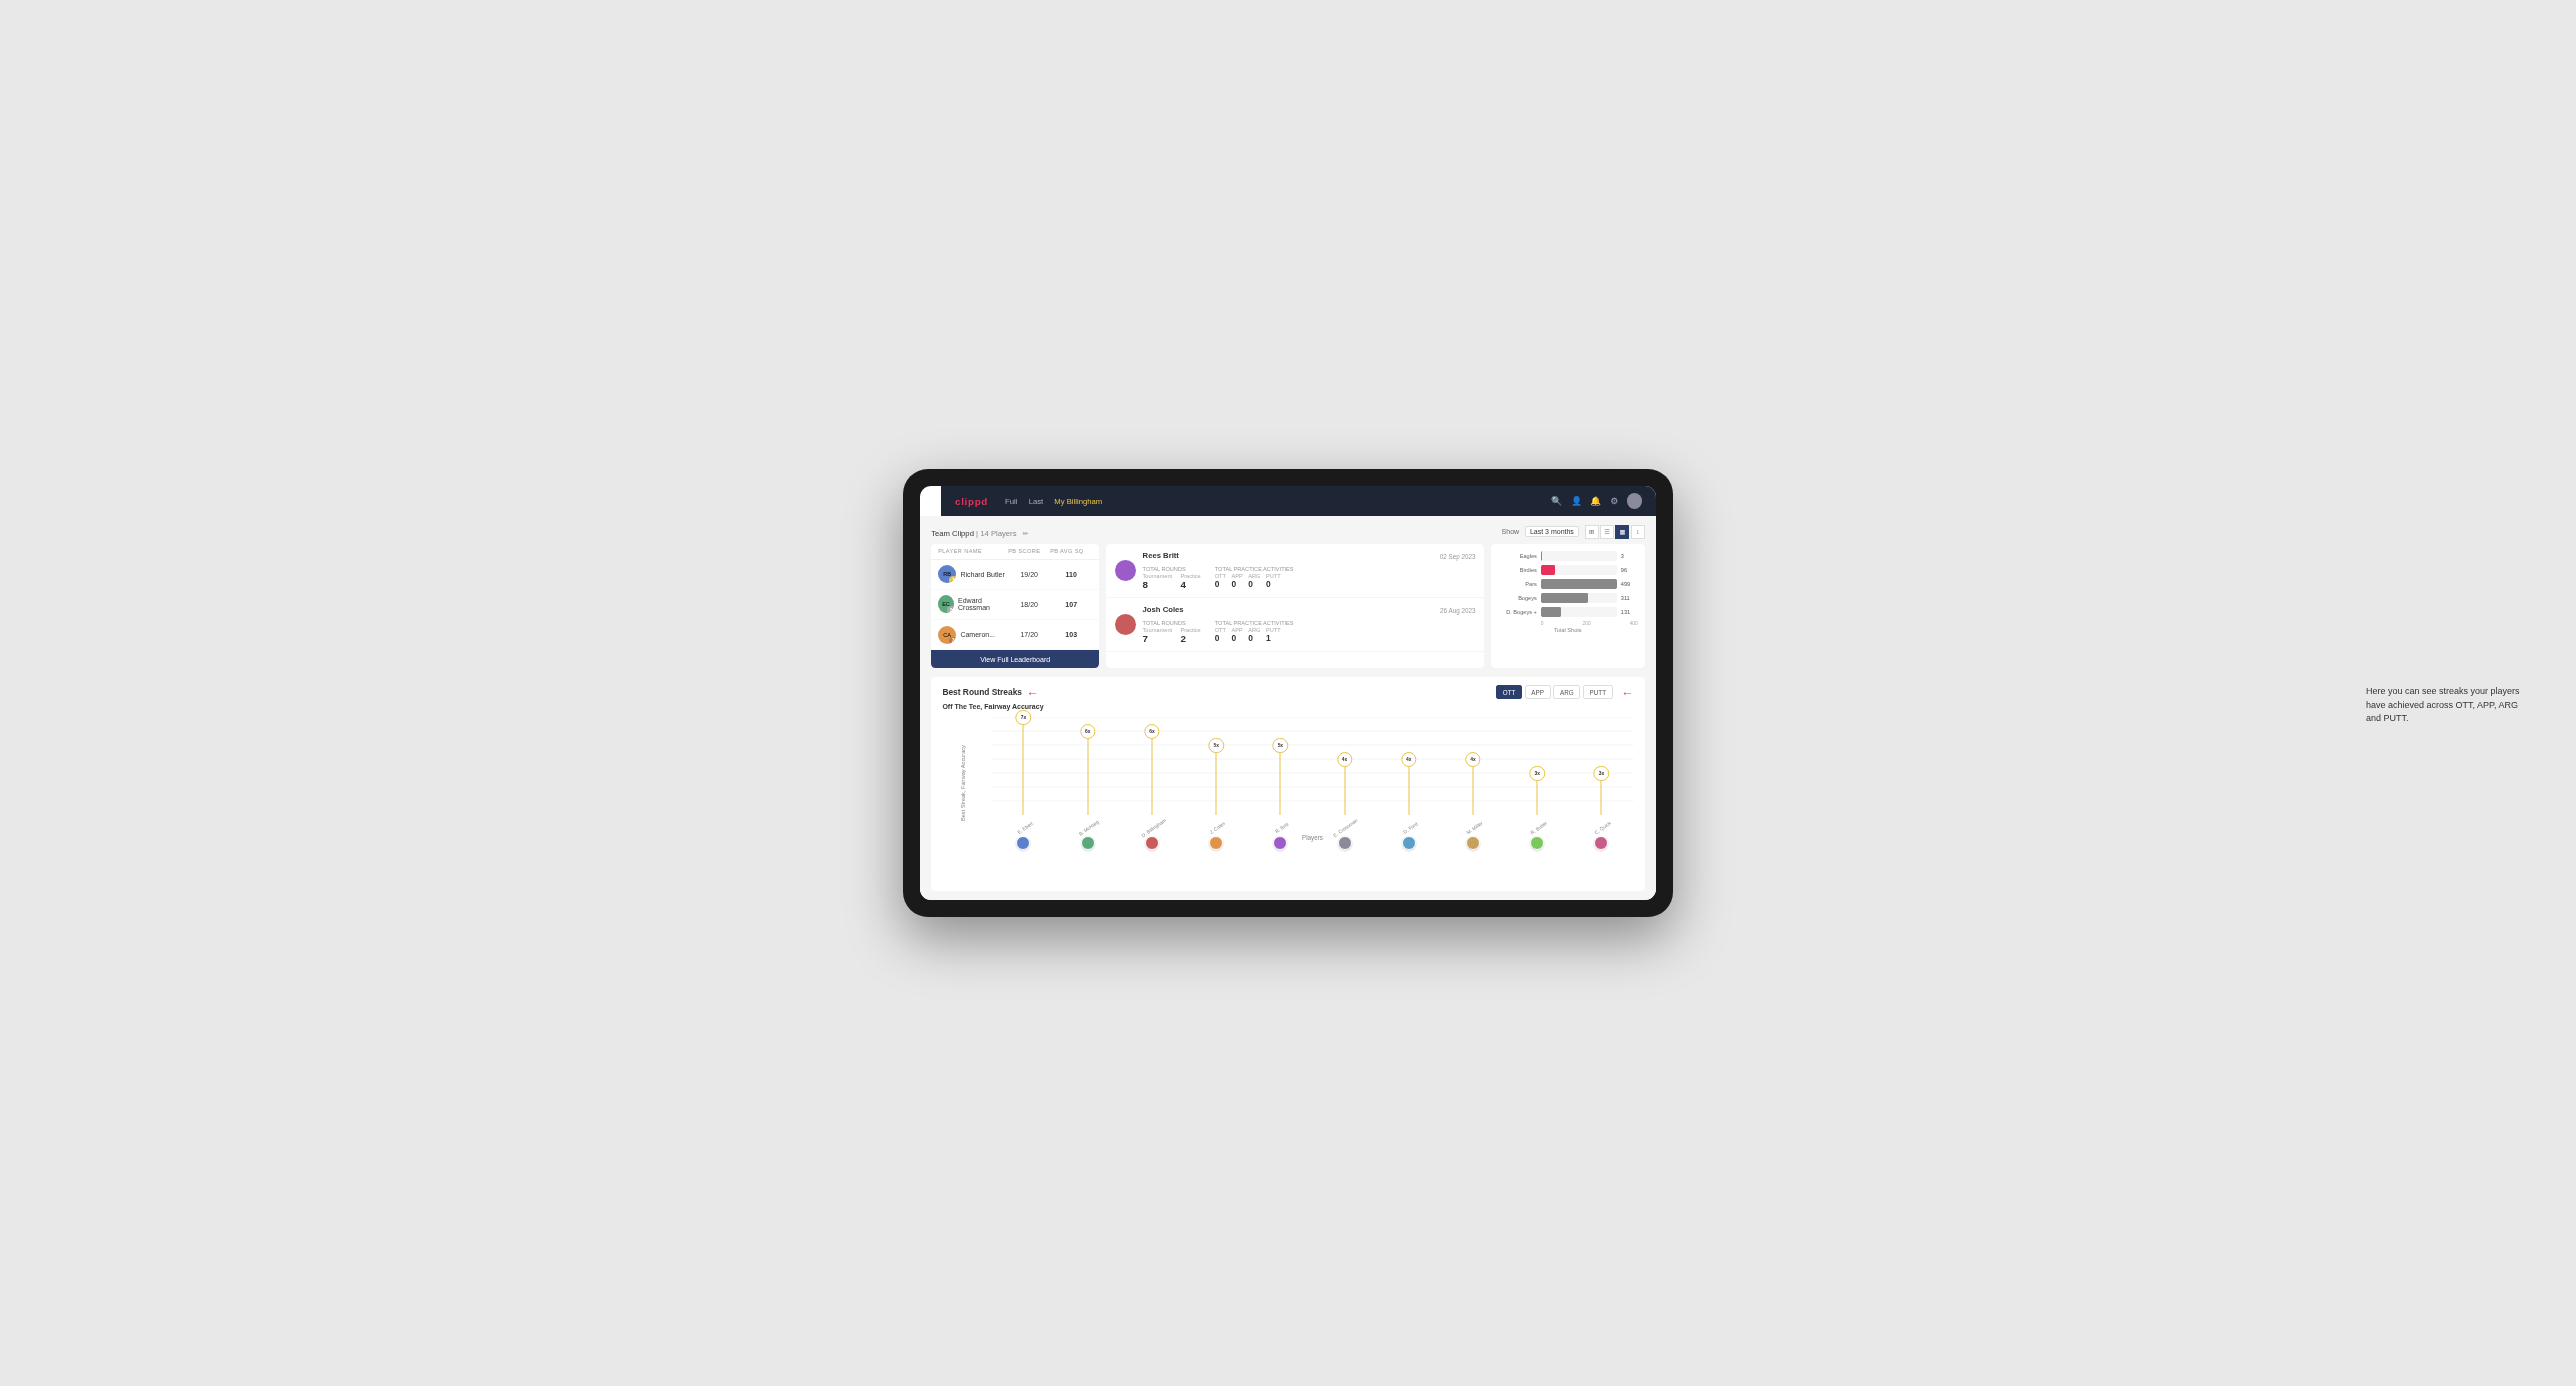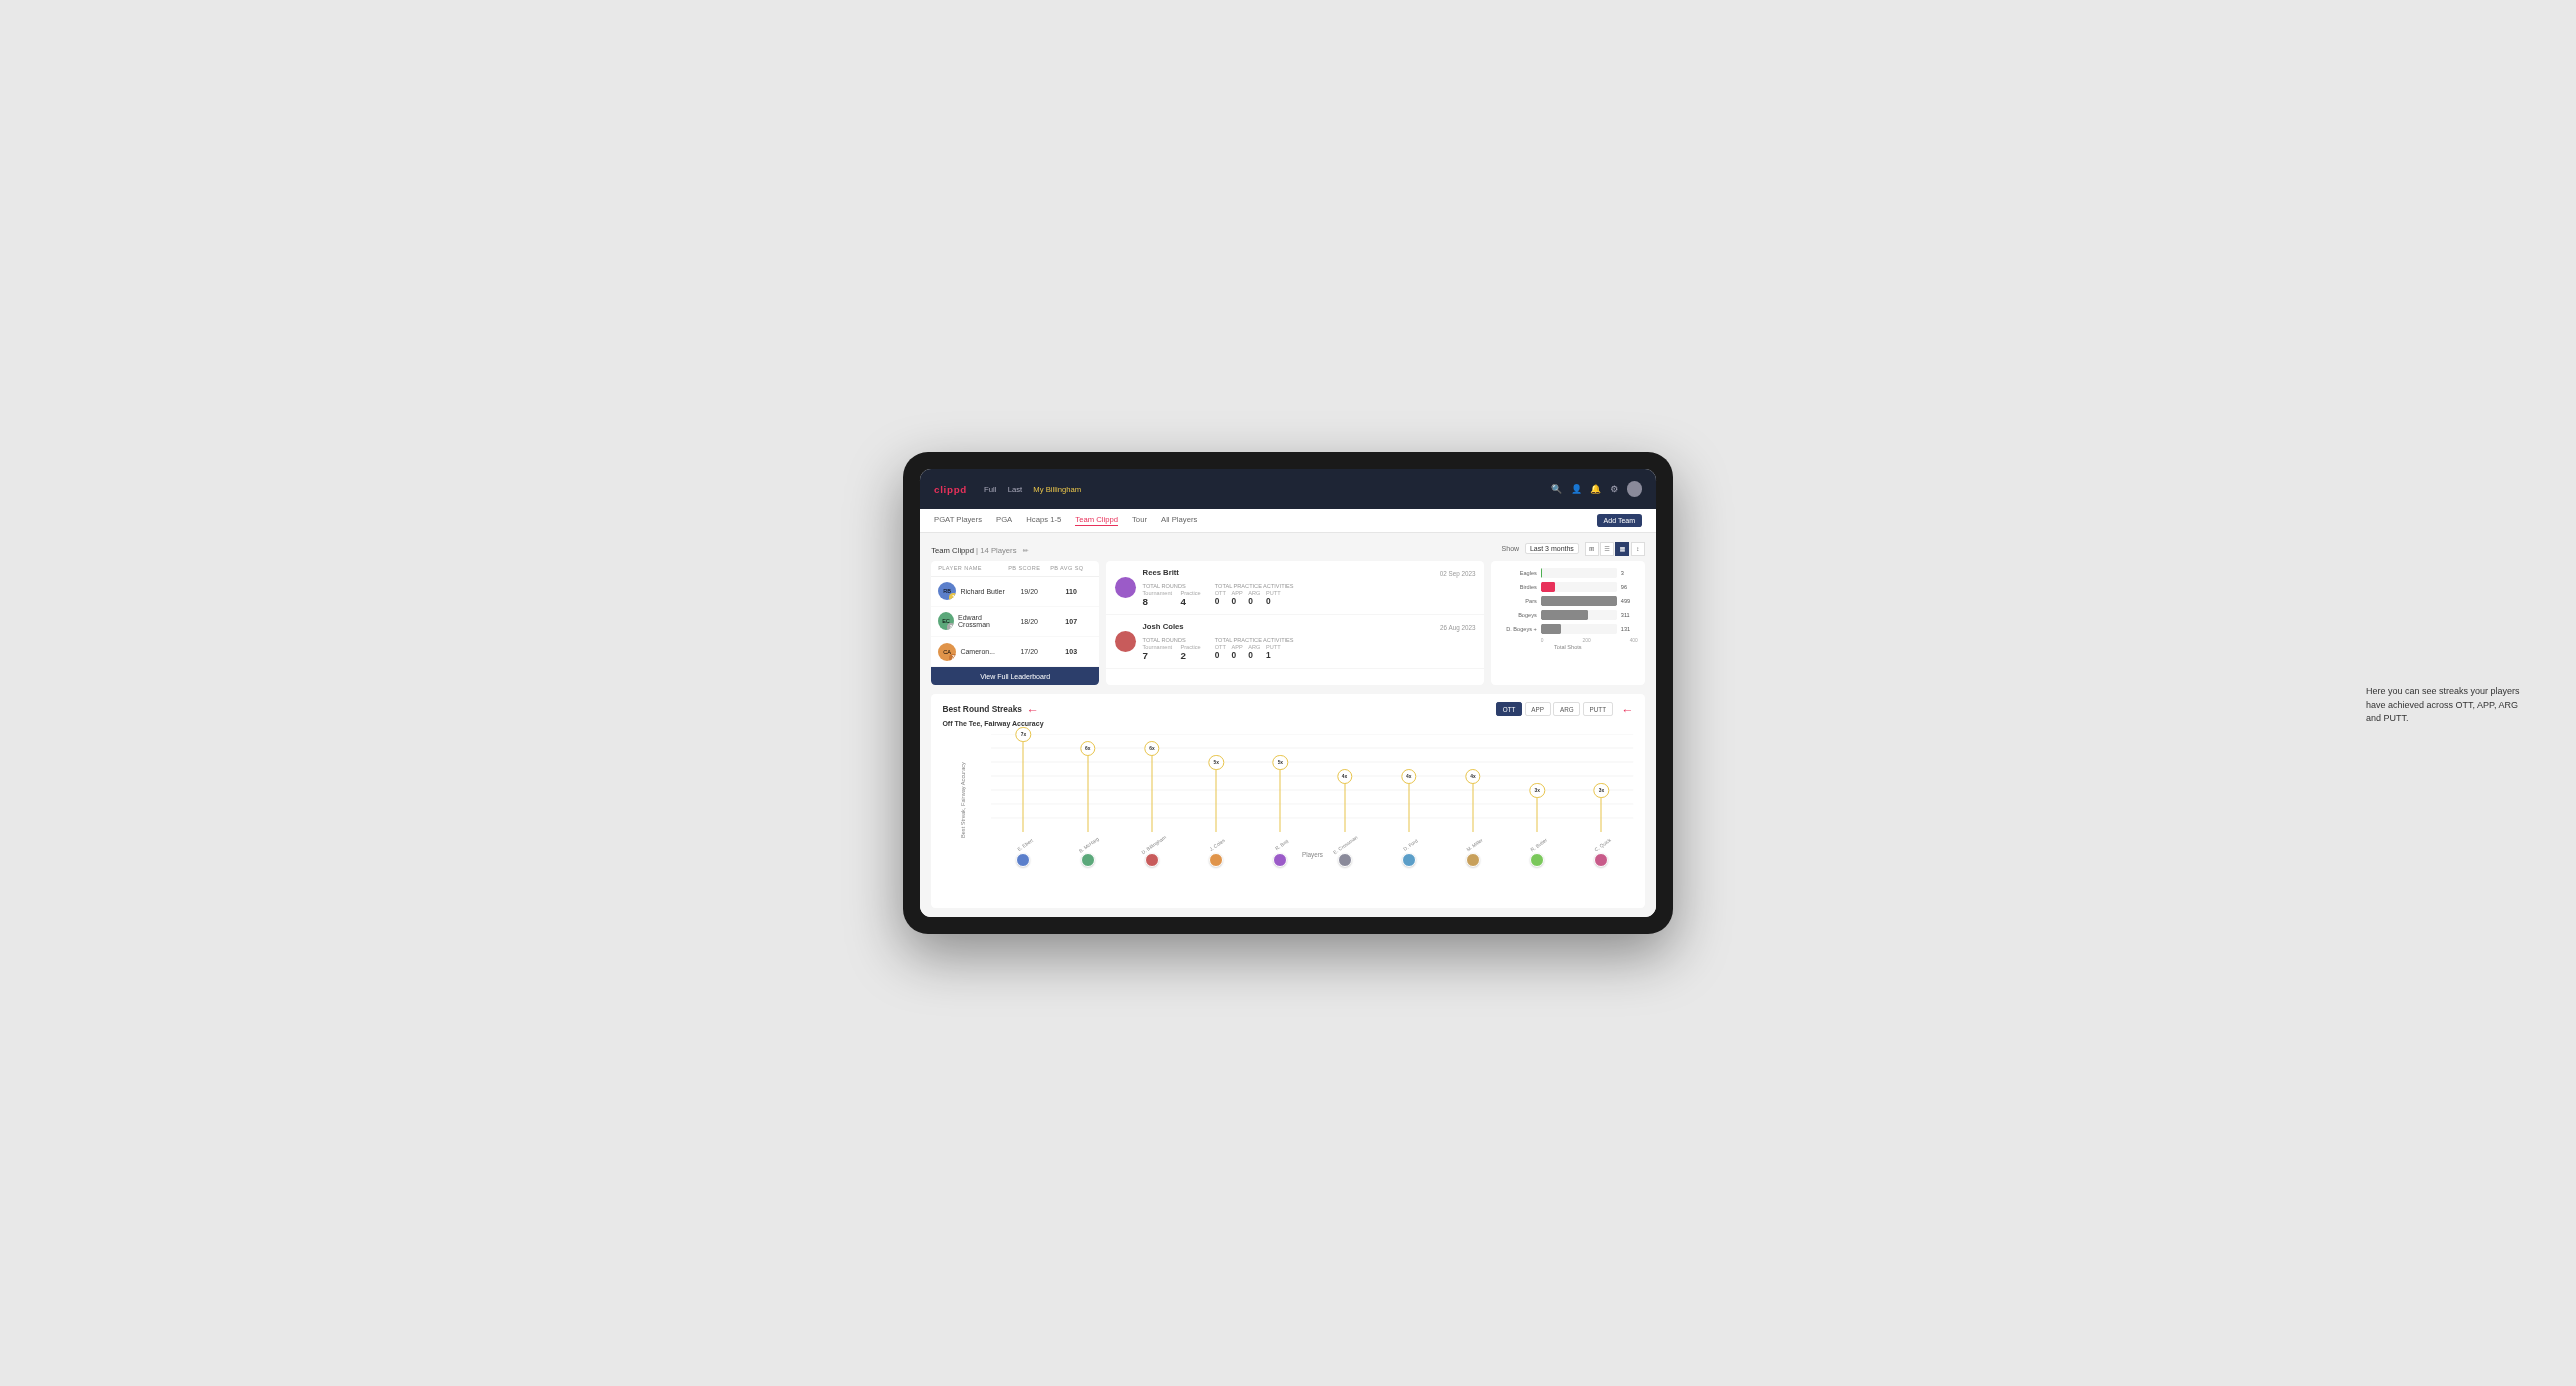--- a/index.html
+++ b/index.html
@@ -27,22 +27,23 @@
       border-radius: 11.2px;
       overflow: hidden;
     }
 
     
     .top-nav {
       background: #1e2535;
       display: flex;
       align-items: center;
       padding: 0 14px;
-      height: 40px;
+      height: 30px;
       gap: 17px;
+      margin-left: 21px;
     }
     .logo {
       color: #e8315a;
       font-weight: 700;
       font-size: 9.8px;
       letter-spacing: 0.7px;
     }
     .nav-links {
       display: flex;
       gap: 11.2px;
@@ -448,29 +449,20 @@
       </div>
       <div class="nav-right">
         <span class="nav-icon">🔍</span>
         <span class="nav-icon">👤</span>
         <span class="nav-icon">🔔</span>
         <span class="nav-icon">⚙</span>
         <div class="avatar-nav av-gray"></div>
       </div>
     </div>
 
-    <div class="sub-nav">
-      <span class="sub-nav-link">PGAT Players</span>
-      <span class="sub-nav-link">PGA</span>
-      <span class="sub-nav-link">Hcaps 1-5</span>
-      <span class="sub-nav-link active">Team Clippd</span>
-      <span class="sub-nav-link">Tour</span>
-      <span class="sub-nav-link">All Players</span>
-      <div class="add-team-btn">Add Team</div>
-    </div>
 
     <div class="main-content">
 
       <div class="team-header">
         <div>
           <span class="team-title">
             Team Clippd <span>| 14 Players</span>
           </span>
           <span class="edit-icon">✏</span>
         </div>

